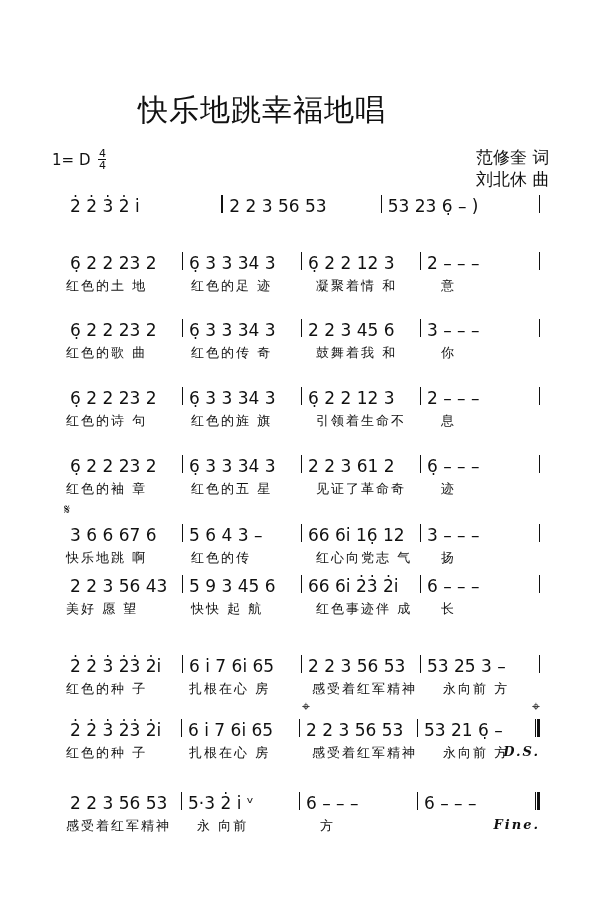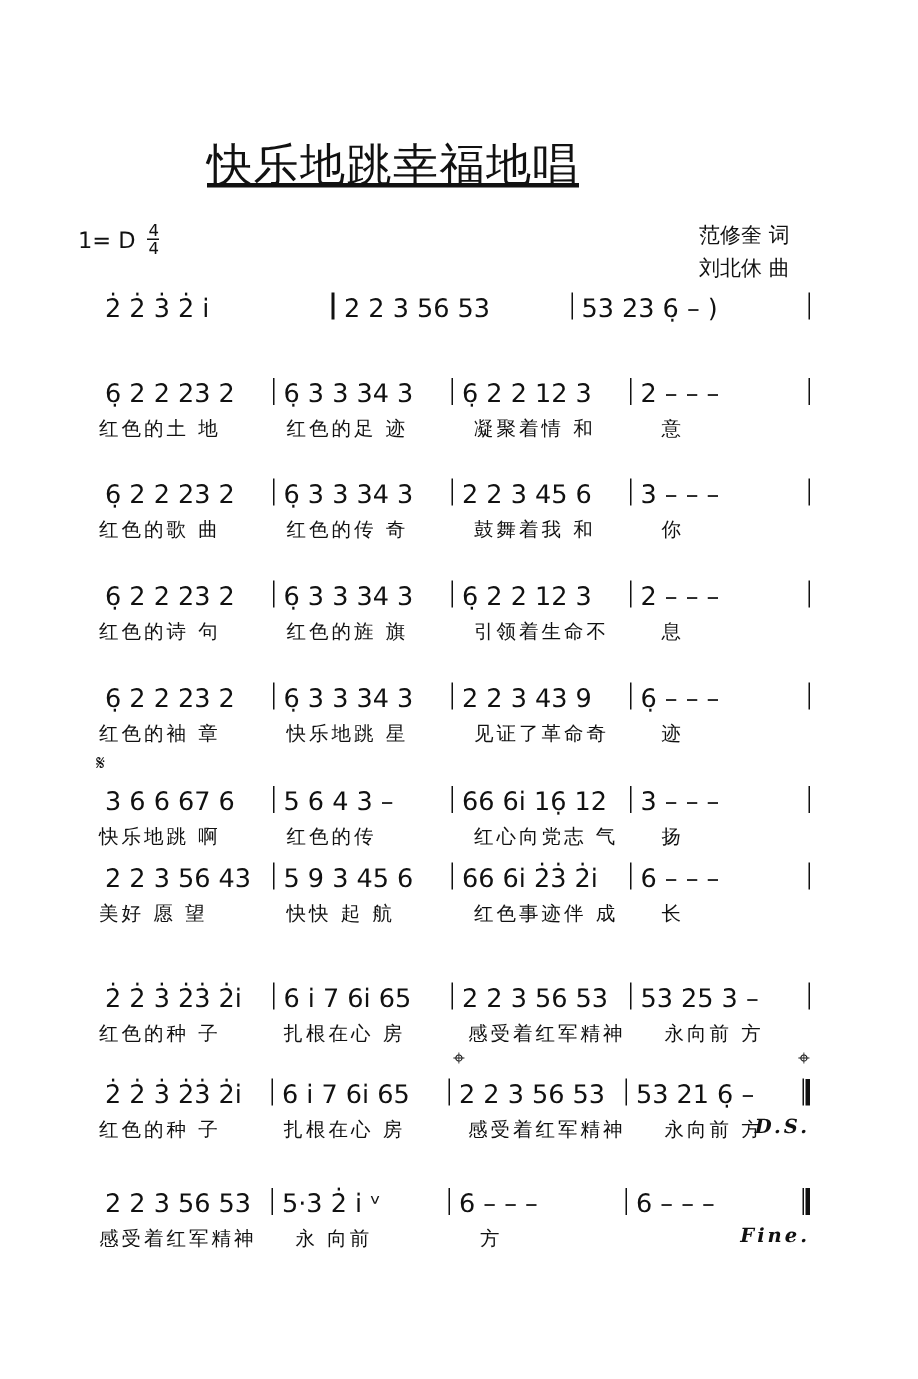--- a/index.html
+++ b/index.html
@@ -1,23 +1,23 @@
 <!DOCTYPE html>
 <html><head>
 <meta charset="utf-8">
 <style>
   html, body { margin:0; padding:0; background:#ffffff; }
   body { width:612px; height:919px; position:relative; overflow:hidden;
          font-family:"DejaVu Sans","Liberation Sans",sans-serif; color:#111; }
   .title { position:absolute; top:90px; left:0; width:524px; text-align:center;
-           font-size:30px; letter-spacing:1px; font-weight:normal;text-decoration:underline; }
+           font-size:30px; letter-spacing:1px; font-weight:normal; }
   .key { position:absolute; top:148px; left:52px; font-size:15px; display:flex; align-items:center; gap:4px; }
   .frac { display:inline-flex; flex-direction:column; align-items:center; font-size:11px; line-height:11px; margin-left:4px; }
   .frac .bar { width:8px; border-top:1px solid #111; }
-  .credits { position:absolute; top:146px; left:466px; font-size:14px; line-height:22px; }
+  .credits { position:absolute; top:146px; left:476px; font-size:17px; line-height:22px; }
   .staff { position:absolute; left:64px; width:476px; }
   .notes { position:relative; height:28px; display:flex; align-items:flex-end; font-size:17px; white-space:nowrap; }
   .lyrics { position:relative; display:flex; font-size:13px; letter-spacing:2px; white-space:nowrap; margin-top:4px;gap:24px; }
   .measure { flex:1; display:flex; align-items:flex-end; padding-left:6px; }
   .barline { width:1px; background:#111; height:18px; align-self:flex-end; margin-bottom:3px; }
   .barline.double { width:4px; border-left:1px solid #111; background:none; box-shadow: inset -3px 0 0 #111; }
   .note { margin-right:8px; position:relative; }
   .sym { position:absolute; font-size:14px; }
   .lyric-m { flex:1; padding-left:2px; }
   .fine { position:absolute; right:0; font-style:italic; font-weight:bold; font-family:"DejaVu Serif","Liberation Serif",serif; font-size:13px; }
@@ -147,31 +147,31 @@
       <div class="notes">
         <div class="measure">
           <span class="note">6̣ 2 2 23 2</span>
         </div>
         <div class="barline"></div>
         <div class="measure">
           <span class="note">6̣ 3 3 34 3</span>
         </div>
         <div class="barline"></div>
         <div class="measure">
-          <span class="note">2 2 3 43 9</span>
+          <span class="note">2 2 3 61 2</span>
         </div>
         <div class="barline"></div>
         <div class="measure">
           <span class="note">6̣ – – –</span>
         </div>
         <div class="barline"></div>
       </div>
       <div class="lyrics">
         <span class="lyric-m">红色的袖 章</span>
-        <span class="lyric-m">快乐地跳 星</span>
+        <span class="lyric-m">红色的五 星</span>
         <span class="lyric-m">见证了革命奇</span>
         <span class="lyric-m">迹</span>
       </div>
     </div>
     <div class="staff" style="top: 517px;">
       <div class="notes">
         <span class="sym" style="left: 0px; top: -16px;">𝄋</span>
         <div class="measure">
           <span class="note">3 6 6 67 6</span>
         </div>

